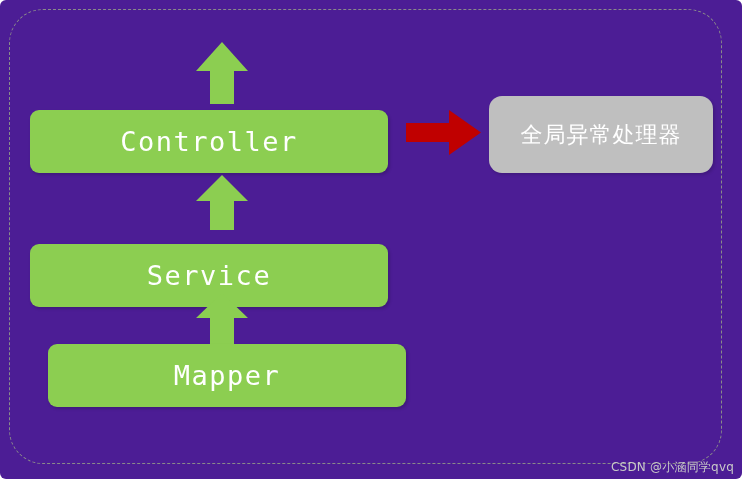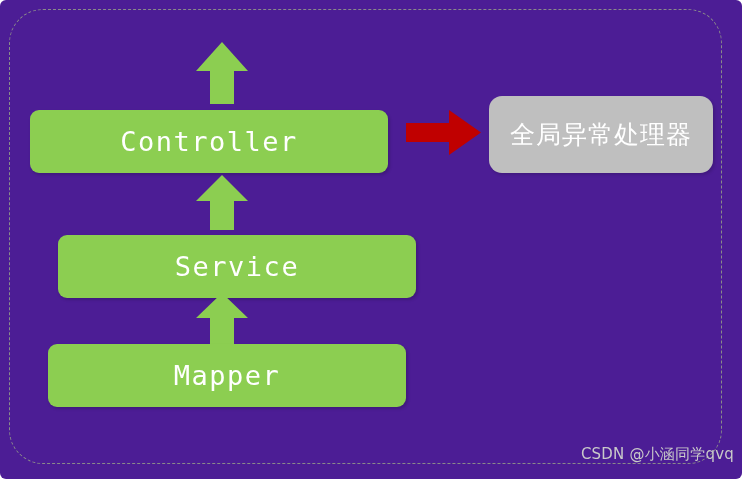--- a/index.html
+++ b/index.html
@@ -38,38 +38,38 @@
     align-items: center;
     justify-content: center;
     color: #ffffff;
     font-family: "DejaVu Sans Mono", "Liberation Mono", monospace;
     font-size: 27px;
     letter-spacing: 1.5px;
     line-height: 1;
     box-shadow: 1.5px 2px 3px rgba(0,0,0,0.16);
   }
   .box-controller { left: 30px;  top: 110px; width: 358px; height: 63px; }
-  .box-service    { left: 30px;  top: 235px; width: 358px; height: 63px; margin-left: 28px; }
+  .box-service    { left: 30px;  top: 244px; width: 358px; height: 63px; }
   .box-mapper     { left: 48px;  top: 344px; width: 358px; height: 63px; }
 
   
   .gray-box {
     position: absolute;
     left: 489px;
     top: 96px;
     width: 224px;
     height: 77px;
     background: #BFBFBF;
     border-radius: 13px;
     display: flex;
     align-items: center;
     justify-content: center;
     color: #ffffff;
     font-family: "DejaVu Sans", sans-serif;
-    font-size: 25px;
+    font-size: 22px;
     letter-spacing: 1px;
     line-height: 1;
     box-shadow: 1.5px 2px 3px rgba(0,0,0,0.14);
   }
 
   
   .up-arrow {
     position: absolute;
     display: block;
   }
@@ -81,23 +81,23 @@
   .right-arrow {
     position: absolute;
     left: 406px;
     top: 110px;
   }
 
   
   .watermark {
     position: absolute;
     right: 8px;
-    bottom: 15px;
+    bottom: 3px;
     font-family: "DejaVu Sans", sans-serif;
-    font-size: 15px;
+    font-size: 12px;
     color: #c9c9c9;
     white-space: nowrap;
     letter-spacing: 0.2px;
   }
 </style>
 </head>
 <body>
 
 <div class="canvas">
 

